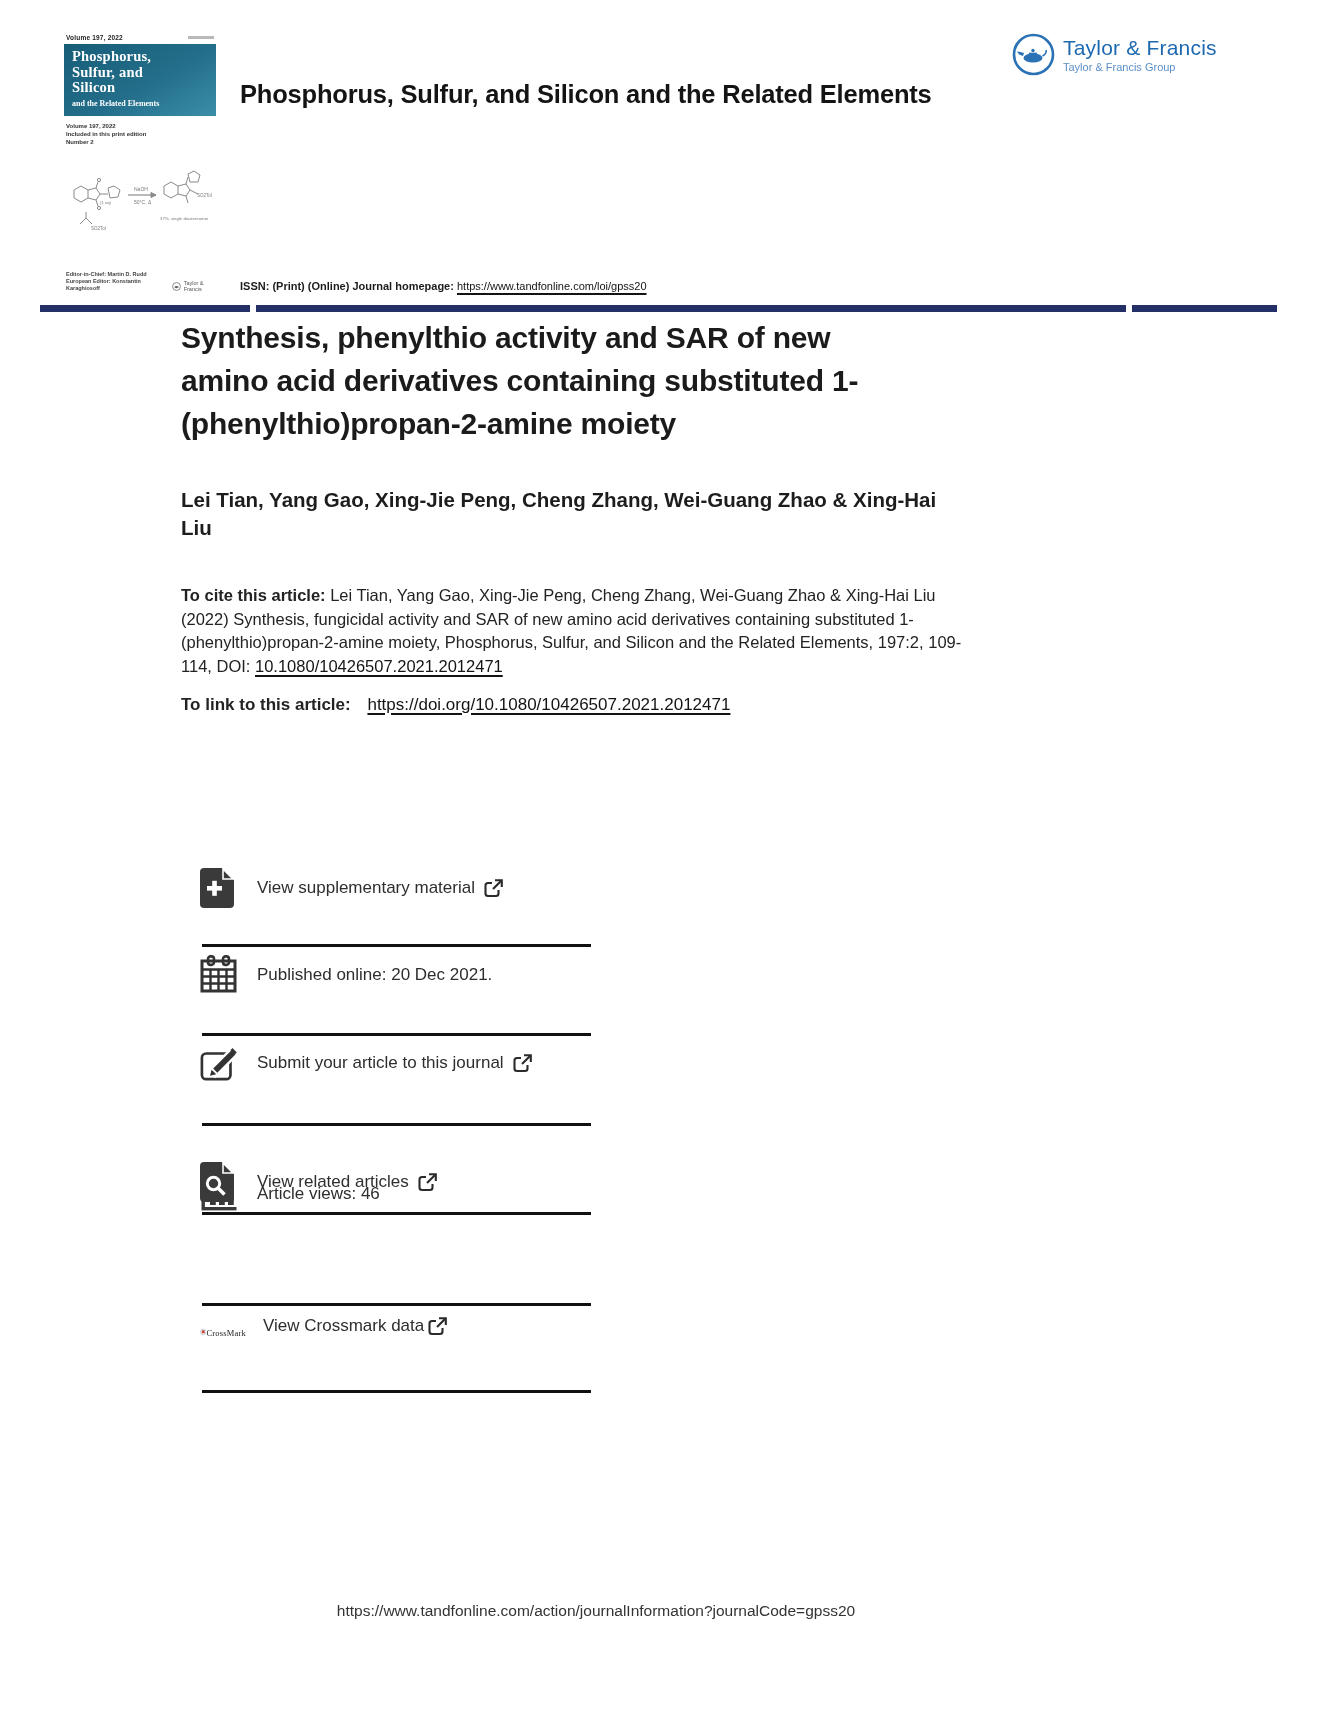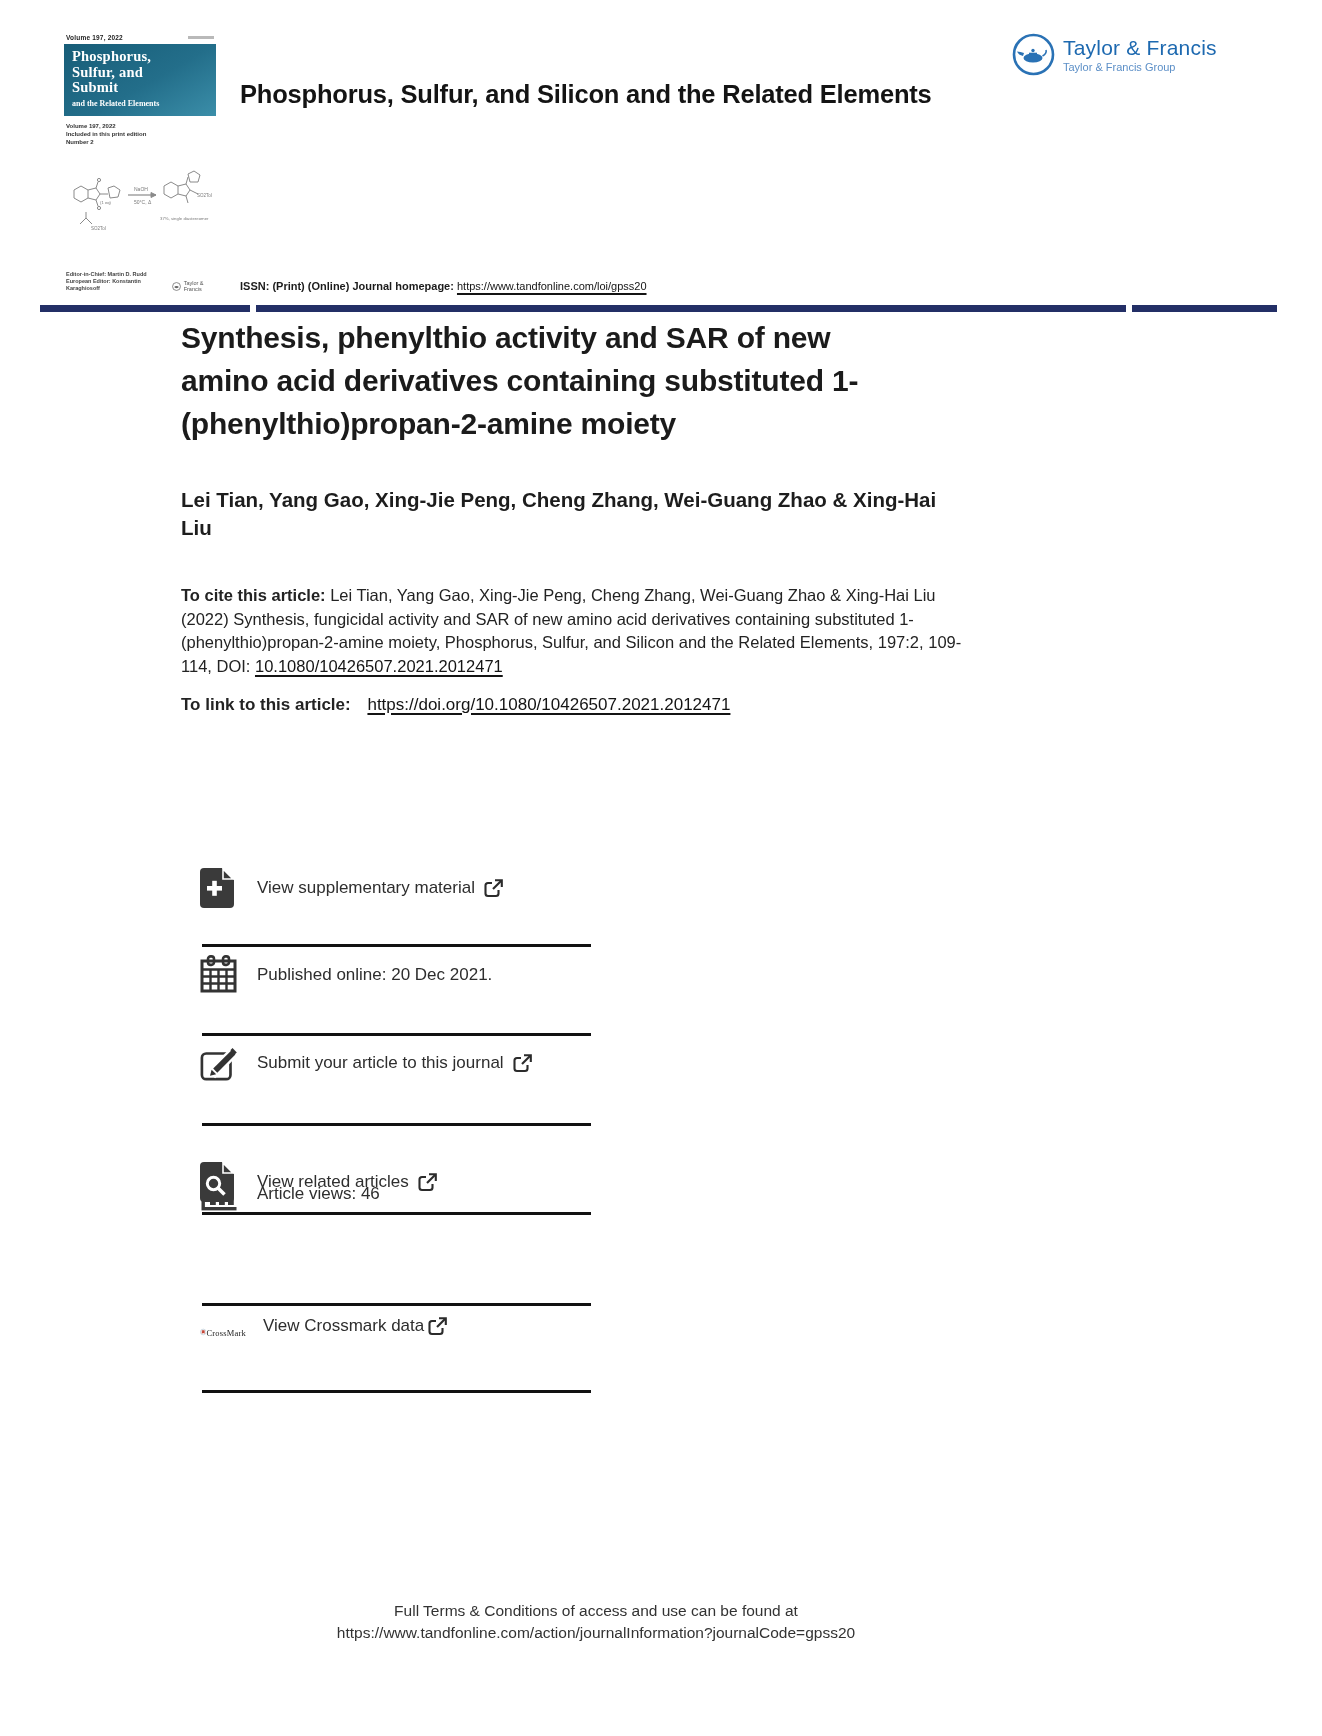--- a/index.html
+++ b/index.html
@@ -87,21 +87,21 @@
 <body>
 
 <div class="cover">
   <div class="cover-topline">
     <span class="cover-volume-top">Volume 197, 2022</span>
     <span class="cover-issn-dash"></span>
   </div>
   <div class="cover-blue">
     <div class="t">Phosphorus,</div>
     <div class="t">Sulfur, and</div>
-    <div class="t">Submit</div>
+    <div class="t">Silicon</div>
     <div class="s">and the Related Elements</div>
   </div>
   <div class="cover-vol">
     <div>Volume 197, 2022</div>
     <div>Included in this print edition</div>
     <div>Number 2</div>
   </div>
   <svg class="cover-scheme" width="152" height="96" viewBox="0 0 152 96">
     <g stroke="#8a8a8a" stroke-width="1" fill="none">
 
@@ -302,15 +302,14 @@
     <svg class="ext" style="margin-left:-3px;" width="19" height="19" viewBox="0 0 19 19">
         <path d="M8 4 H4 a2.5 2.5 0 0 0 -2.5 2.5 v8 a2.5 2.5 0 0 0 2.5 2.5 h8 a2.5 2.5 0 0 0 2.5 -2.5 V11" stroke="#2b2b2b" stroke-width="2.1" fill="none"></path>
         <path d="M9 10 L17 2" stroke="#2b2b2b" stroke-width="2.1"></path>
         <path d="M11 1.2 H17.8 V8" stroke="#2b2b2b" stroke-width="2.1" fill="none"></path>
       </svg>
   </span>
 </div>
 <div class="sep" style="top:1390px;"></div>
 
 <div class="footer">
-  <div>Full Terms &amp; Conditions of access and use can be found at</div>
   <div>https://www.tandfonline.com/action/journalInformation?journalCode=gpss20</div>
 </div>
 
 </body></html>

